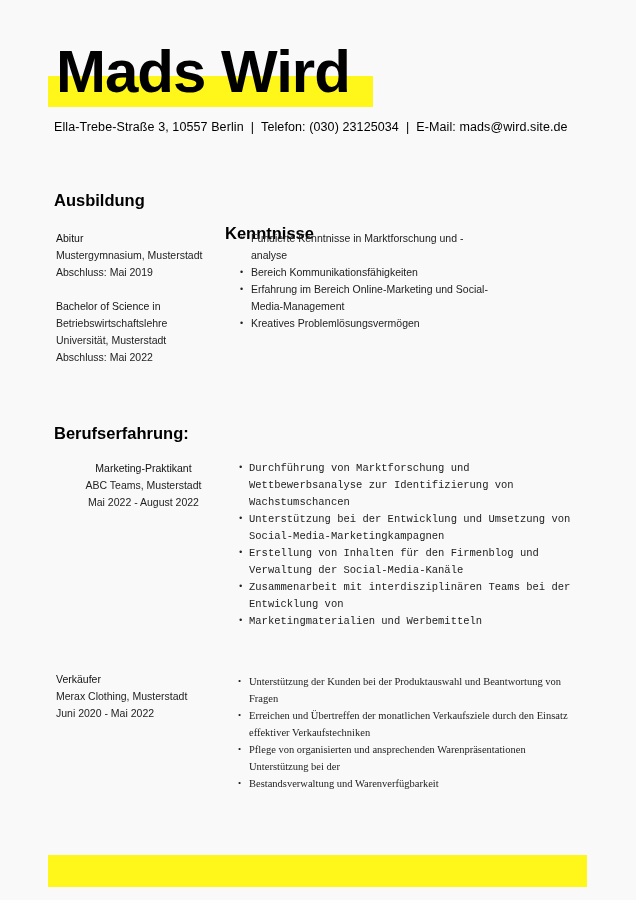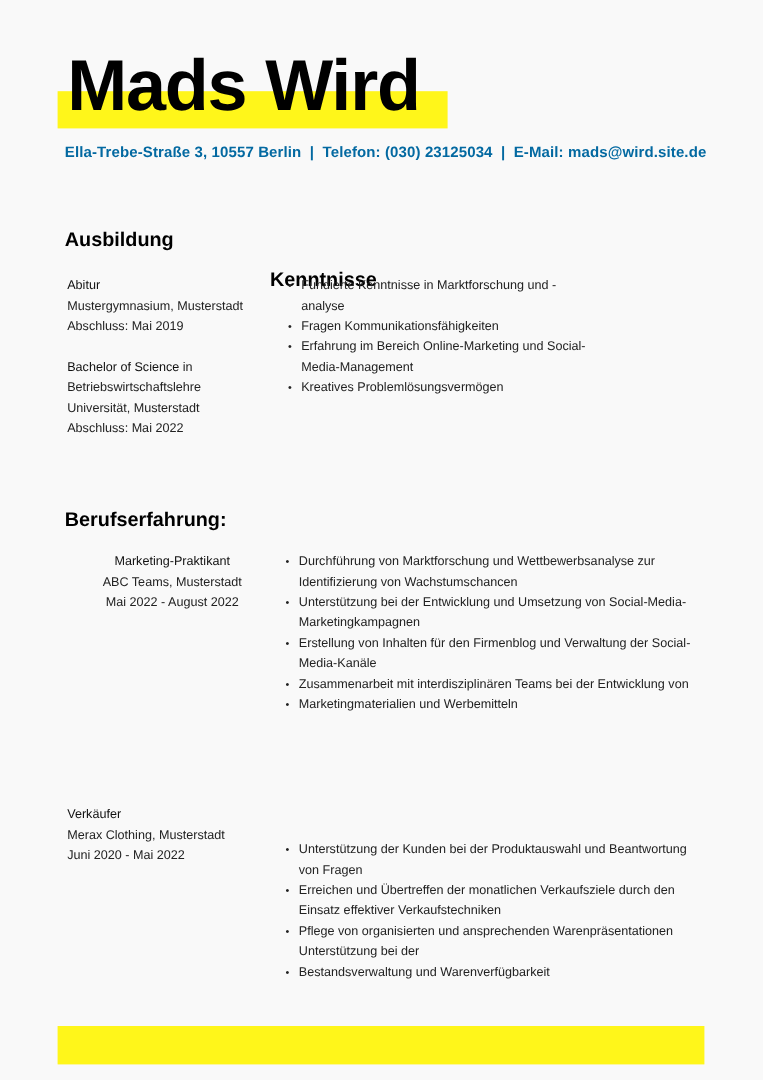--- a/index.html
+++ b/index.html
@@ -4,21 +4,21 @@
 <style>
   html, body { margin: 0; padding: 0; }
   body {
     width: 636px; height: 900px; background: #f9f9f9;
     position: relative; overflow: hidden;
     font-family: "Liberation Sans", sans-serif; color: #111;
   }
   .abs { position: absolute; }
   .title-hl { left: 48px; top: 76px; width: 325px; height: 31px; background: #fff61a; }
   .title { left: 56px; top: 36px; font-size: 60px; font-weight: bold; letter-spacing: -1px; line-height: 72px; color: #000; white-space: nowrap; }
-  .contact { left: 54px; top: 120px; font-size: 12.5px; font-weight: bold; color: #0369a1; white-space: nowrap; letter-spacing: 0.1px; }
+  .contact { left: 54px; top: 120px; font-size: 12.5px; font-weight: normal; color: #000000; white-space: nowrap; letter-spacing: 0.1px; }
   .contact .sep { padding: 0 7px; }
   .h2 { font-size: 16.5px; font-weight: bold; color: #000; }
   .small { font-size: 10.5px; line-height: 17px; color: #222; }
   .small b { font-weight: normal; color: #111; }
   .entry { width: 175px; }
   ul.bul { list-style: none; margin: 0; padding: 0; }
   ul.bul li { position: relative; padding-left: 11px; font-size: 10.5px; line-height: 17px; color: #222; }
   ul.bul li::before { content: "•"; position: absolute; left: 0; top: 0; font-size: 9px; }
   .footer { left: 48px; top: 855px; width: 539px; height: 32px; background: #fff61a; }
 </style>
@@ -43,45 +43,45 @@
 <div class="abs small entry" style="left:56px; top:298px;">
   <div><b>Bachelor of Science</b><span> in</span></div>
   <div>Betriebswirtschaftslehre</div>
   <div>Universität, Musterstadt</div>
   <div>Abschluss: Mai 2022</div>
 </div>
 
 <div class="abs h2" style="left:225px; top:191px;margin-top:33px;">Kenntnisse</div>
 <ul class="abs bul" style="left:240px; top:230px; width:250px;">
   <li>Fundierte Kenntnisse in Marktforschung und -analyse</li>
-  <li>Fragen Kommunikationsfähigkeiten</li>
+  <li>Bereich Kommunikationsfähigkeiten</li>
   <li>Erfahrung im Bereich Online-Marketing und Social-Media-Management</li>
   <li>Kreatives Problemlösungsvermögen</li>
 </ul>
 
 <div class="abs h2" style="left:54px; top:424px;">Berufserfahrung:</div>
 
 <div class="abs small entry" style="left:56px; top:460px;text-align:center;">
   <div><b>Marketing-Praktikant</b></div>
   <div>ABC Teams, Musterstadt</div>
   <div>Mai 2022 - August 2022</div>
 </div>
-<ul class="abs bul" style="left:238px; top:460px; width:345px;">
+<ul class="abs bul" style="left:238px; top:460px; width:345px;font-family:Liberation Mono, monospace;">
   <li>Durchführung von Marktforschung und Wettbewerbsanalyse zur Identifizierung von Wachstumschancen</li>
   <li>Unterstützung bei der Entwicklung und Umsetzung von Social-Media-Marketingkampagnen</li>
   <li>Erstellung von Inhalten für den Firmenblog und Verwaltung der Social-Media-Kanäle</li>
   <li>Zusammenarbeit mit interdisziplinären Teams bei der Entwicklung von</li>
   <li>Marketingmaterialien und Werbemitteln</li>
 </ul>
 
 <div class="abs small entry" style="left:56px; top:671px;">
   <div><b>Verkäufer</b></div>
   <div>Merax Clothing, Musterstadt</div>
   <div>Juni 2020 - Mai 2022</div>
 </div>
-<ul class="abs bul" style="left:238px; top:700px; width:345px;">
+<ul class="abs bul" style="left:238px; top:673px; width:345px;font-family:Liberation Serif, serif;">
   <li>Unterstützung der Kunden bei der Produktauswahl und Beantwortung von Fragen</li>
   <li>Erreichen und Übertreffen der monatlichen Verkaufsziele durch den Einsatz effektiver Verkaufstechniken</li>
   <li>Pflege von organisierten und ansprechenden Warenpräsentationen Unterstützung bei der</li>
   <li>Bestandsverwaltung und Warenverfügbarkeit</li>
 </ul>
 
 <div class="abs footer"></div>
 
 </body></html>

